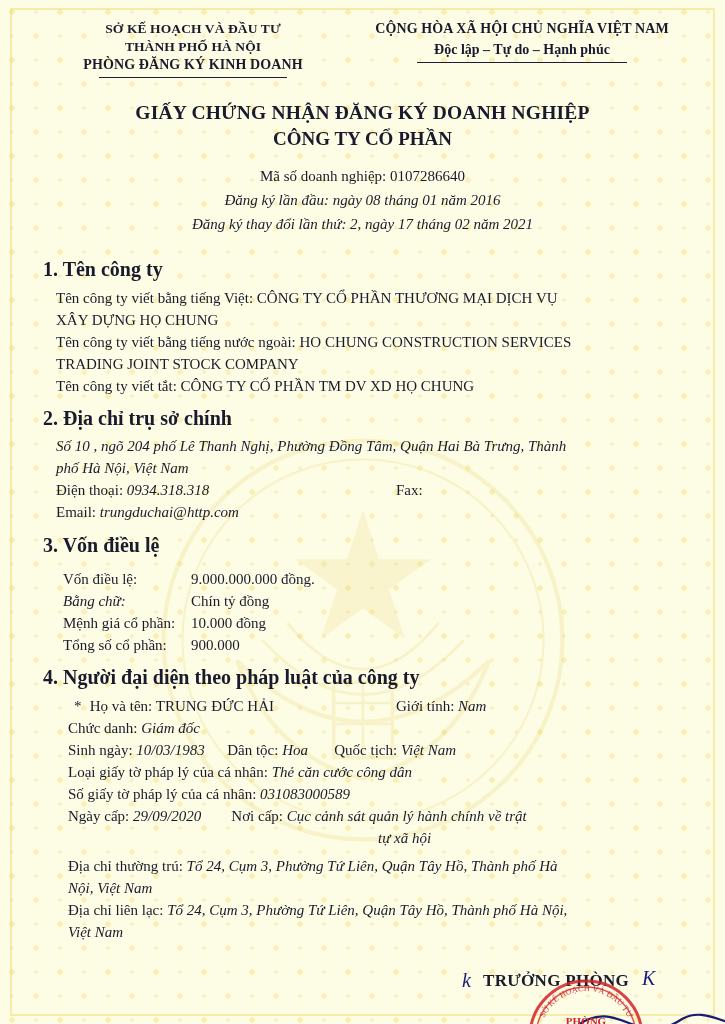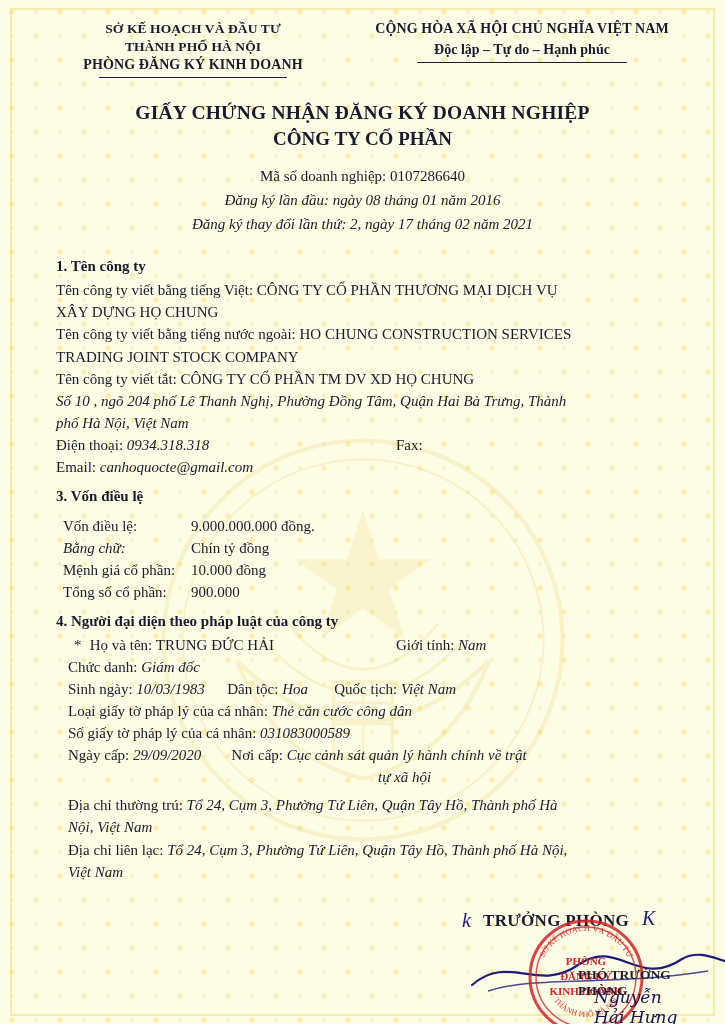--- a/index.html
+++ b/index.html
@@ -124,22 +124,22 @@
   }
 
   
   .body-block {
     margin-top: 22px;
     font-size: 15px;
     line-height: 1.47;
   }
   .sec-title {
     font-weight: bold;
-    font-size: 15px;
-    margin: 7px 0 2px 18px;
+    font-size: 20px;
+    margin: 7px 0 2px 5px;
   }
   .row {
     margin-left: 18px;
   }
   .ital { font-style: italic; }
   .lbl { font-style: normal; }
 
   .addr {
     font-style: italic;
     margin-left: 18px;
@@ -292,37 +292,38 @@
       <span class="lbl">Tên công ty viết bằng tiếng nước ngoài:</span>
       <span>HO CHUNG CONSTRUCTION SERVICES</span>
     </div>
     <div class="row">TRADING JOINT STOCK COMPANY</div>
 
     <div class="row">
       <span class="lbl">Tên công ty viết tắt:</span>
       <span>CÔNG TY CỔ PHẦN TM DV XD HỌ CHUNG</span>
     </div>
 
+    <div class="sec-title">2. Địa chỉ trụ sở chính</div>
     <div class="addr">Số 10 , ngõ 204 phố Lê Thanh Nghị, Phường Đồng Tâm, Quận Hai Bà Trưng, Thành</div>
     <div class="addr">phố Hà Nội, Việt Nam</div>
 
     <div class="two-col">
       <div class="c1">
         <span>Điện thoại:</span>
         <span class="ital">0934.318.318</span>
       </div>
       <div class="c2">
         <span>Fax:</span>
         <span class="ital"></span>
       </div>
     </div>
     <div class="two-col">
       <div class="c1">
         <span>Email:</span>
-        <span class="ital">canhoquocte@gmail.com</span>
+        <span class="ital">trungduchai@http.com</span>
       </div>
     </div>
 
     <div class="sec-title">3. Vốn điều lệ</div>
     <div class="cap-block">
       <div class="cap-row">
         <span class="k">Vốn điều lệ:</span>
         <span class="v">9.000.000.000 đồng.</span>
       </div>
       <div class="cap-row">

